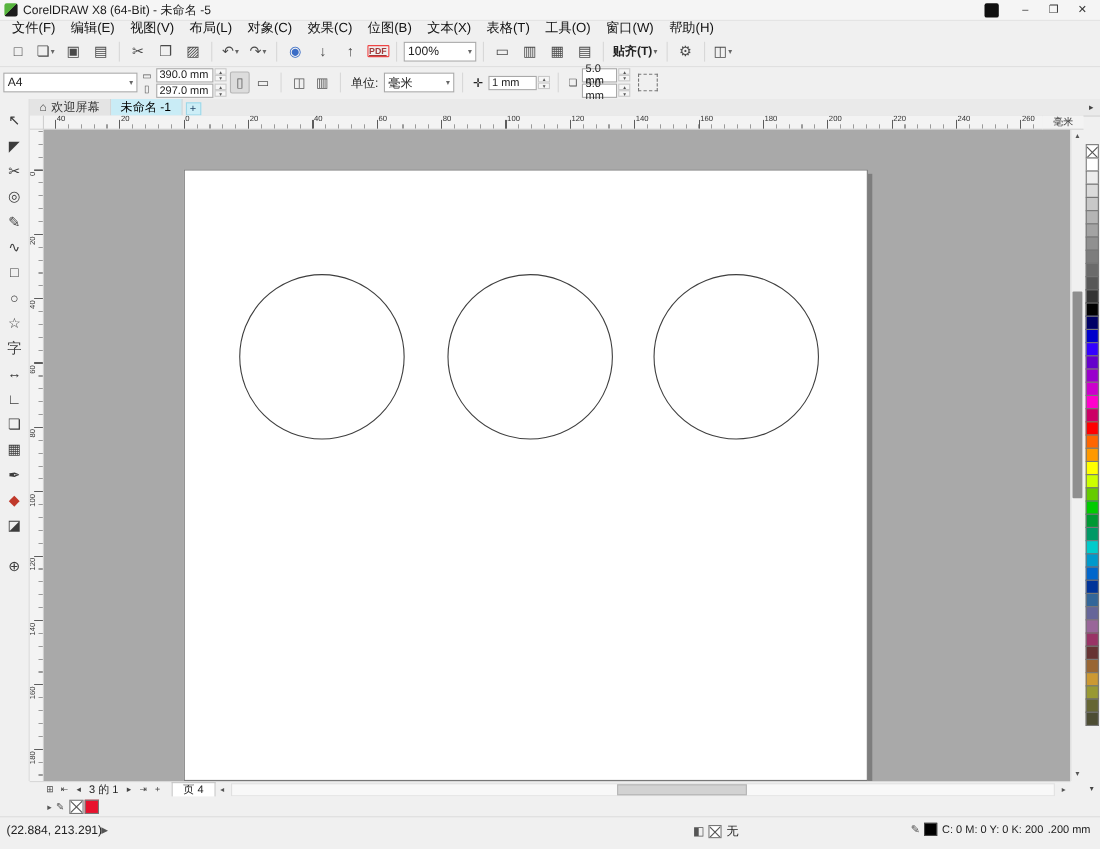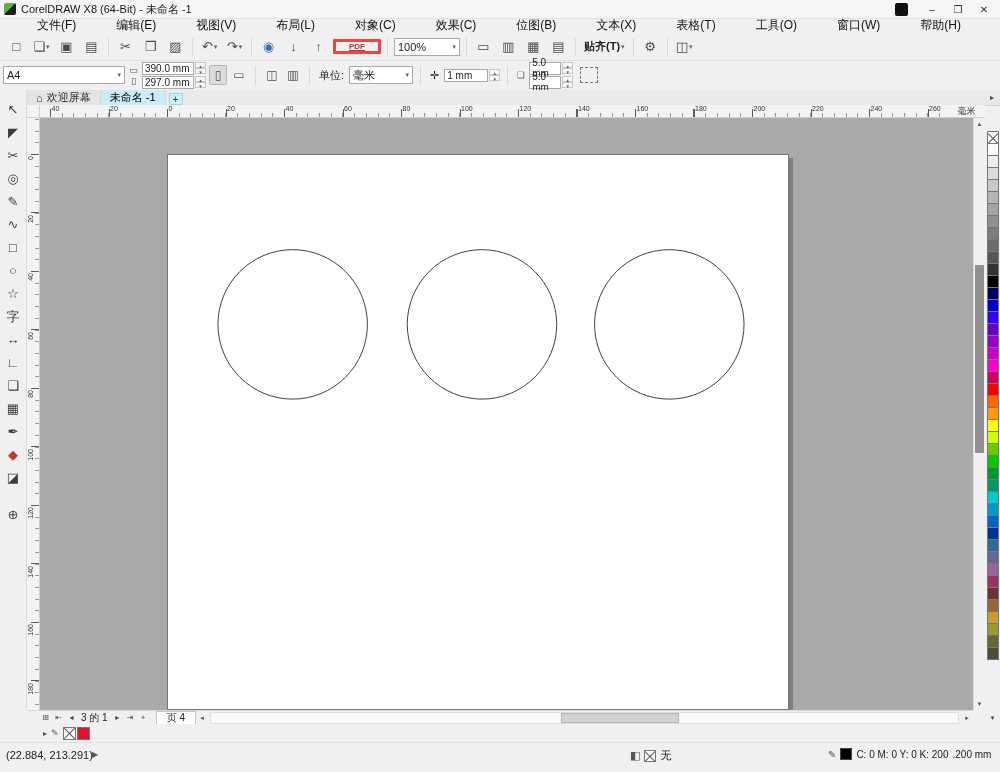--- a/index.html
+++ b/index.html
@@ -8,28 +8,28 @@
   
   .titlebar{position:absolute;left:0;top:0;right:0;height:18px;background:#f5f5f5;border-bottom:1px solid #e3e3e3;
             display:flex;align-items:center;gap:5px;padding:0 4px;}
   .logo{width:12px;height:12px;border-radius:2px;background:linear-gradient(135deg,#57b33e 0 50%,#1d1d1d 50% 100%);}
   .title-text{font-size:11px;color:#1a1a1a;}
   .win-controls{margin-left:auto;display:flex;align-items:center;gap:2px;}
   .membership{width:13px;height:13px;background:#101010;border-radius:2px;margin-right:10px;}
   .wbtn{width:24px;height:15px;display:flex;align-items:center;justify-content:center;font-size:10px;color:#333;}
   
   .menubar{position:absolute;left:0;top:18px;right:0;height:15px;display:flex;align-items:center;padding-left:4px;}
-  .menu-item{padding:0 7px;font-size:12px;line-height:15px;color:#111;white-space:nowrap;margin-left:26px;}
+  .menu-item{padding:0 7px;font-size:12px;line-height:15px;color:#111;white-space:nowrap;}
   
   .toolbar{position:absolute;left:0;top:33px;right:0;height:27px;border-bottom:1px solid #e0e0e0;
            display:flex;align-items:center;padding-left:4px;}
   .tbtn{height:22px;min-width:21px;padding:0 2px;display:flex;align-items:center;justify-content:center;
         border-radius:2px;color:#4a4a4a;}
   .tglyph{font-size:13px;}
-  .pdfbtn .tglyph{font-size:8px;font-weight:bold;color:#a03a3a;border:3px solid #ef4444;padding:0 13px;border-radius:1px;text-decoration:underline;}
+  .pdfbtn .tglyph{font-size:8px;font-weight:bold;color:#a03a3a;border:1px solid #ef4444;padding:0 1px;border-radius:1px;text-decoration:underline;}
   .caret{font-size:7px;color:#666;margin-left:1px;}
   .vsep{width:1px;height:18px;background:#d8d8d8;margin:0 4px;}
   .combo{height:18px;background:#fff;border:1px solid #a9a9a9;display:flex;align-items:center;font-size:11px;
          color:#222;padding:0 3px;box-sizing:border-box;}
   .zoomc{width:66px;margin:0 2px;}
   .cval{flex:1;}
   .snapbtn{font-size:11px;color:#222;padding:0 4px;font-weight:bold;}
   
   .propbar{position:absolute;left:0;top:60px;right:0;height:30px;border-bottom:1px solid #dadada;
            display:flex;align-items:center;padding-left:3px;gap:3px;}
@@ -134,21 +134,21 @@
   .pen-ic{font-size:10px;color:#555;}
   .blackswatch{width:12px;height:12px;background:#000;border:1px solid #444;box-sizing:border-box;}
 </style>
 </head>
 <body>
 
 <div id="app">
 
   <div class="titlebar">
     <div class="logo"></div>
-    <span class="title-text">CorelDRAW X8 (64-Bit) - 未命名 -1</span>
+    <span class="title-text">CorelDRAW X8 (64-Bit) - 未命名 -5</span>
     <div class="win-controls">
       <div class="membership"></div>
       <div class="wbtn">–</div>
       <div class="wbtn">❐</div>
       <div class="wbtn">✕</div>
     </div>
   </div>
 
   <div class="menubar">
       <div class="menu-item">文件(F)</div>

